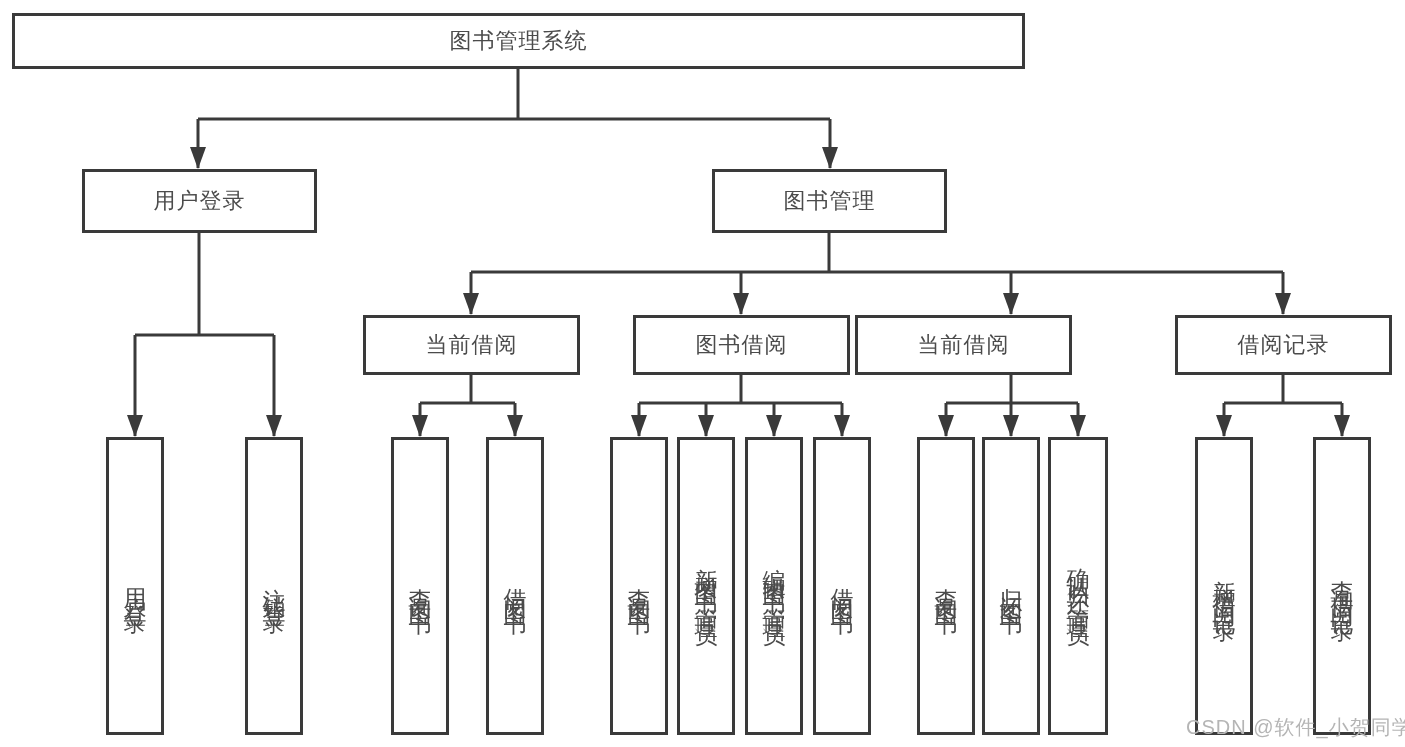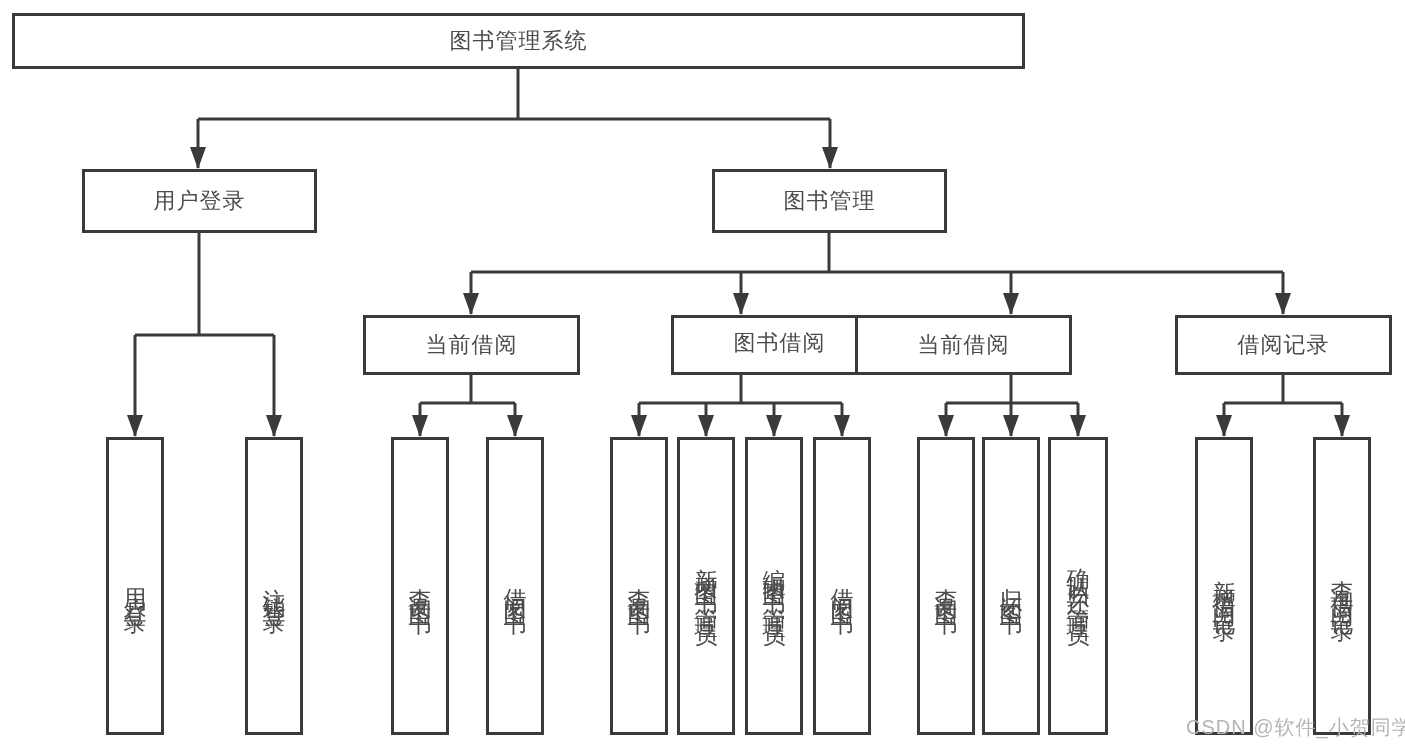--- a/index.html
+++ b/index.html
@@ -34,21 +34,21 @@
     font-size: 22px;
     line-height: 1;
     letter-spacing: 1px;
     z-index: 2;
   }
   .node-root   { left: 12px;   top: 13px;  width: 1013px; height: 56px; }
   .node-l2a    { left: 82px;   top: 169px; width: 235px;  height: 64px; }
   .node-l2b    { left: 712px;  top: 169px; width: 235px;  height: 64px; }
   .node-l3     { top: 315px; width: 217px; height: 60px; }
   .node-l3a    { left: 363px; }
-  .node-l3b    { left: 671px; font-family: Liberation Mono, monospace; }
+  .node-l3b    { left: 633px; }
   .node-l3c    { left: 855px; }
   .node-l3d    { left: 1175px; }
   .leaf {
     position: absolute;
     box-sizing: border-box;
     top: 437px;
     width: 58px;
     height: 298px;
     border: 3px solid #3a3a3a;
     background: #ffffff;

